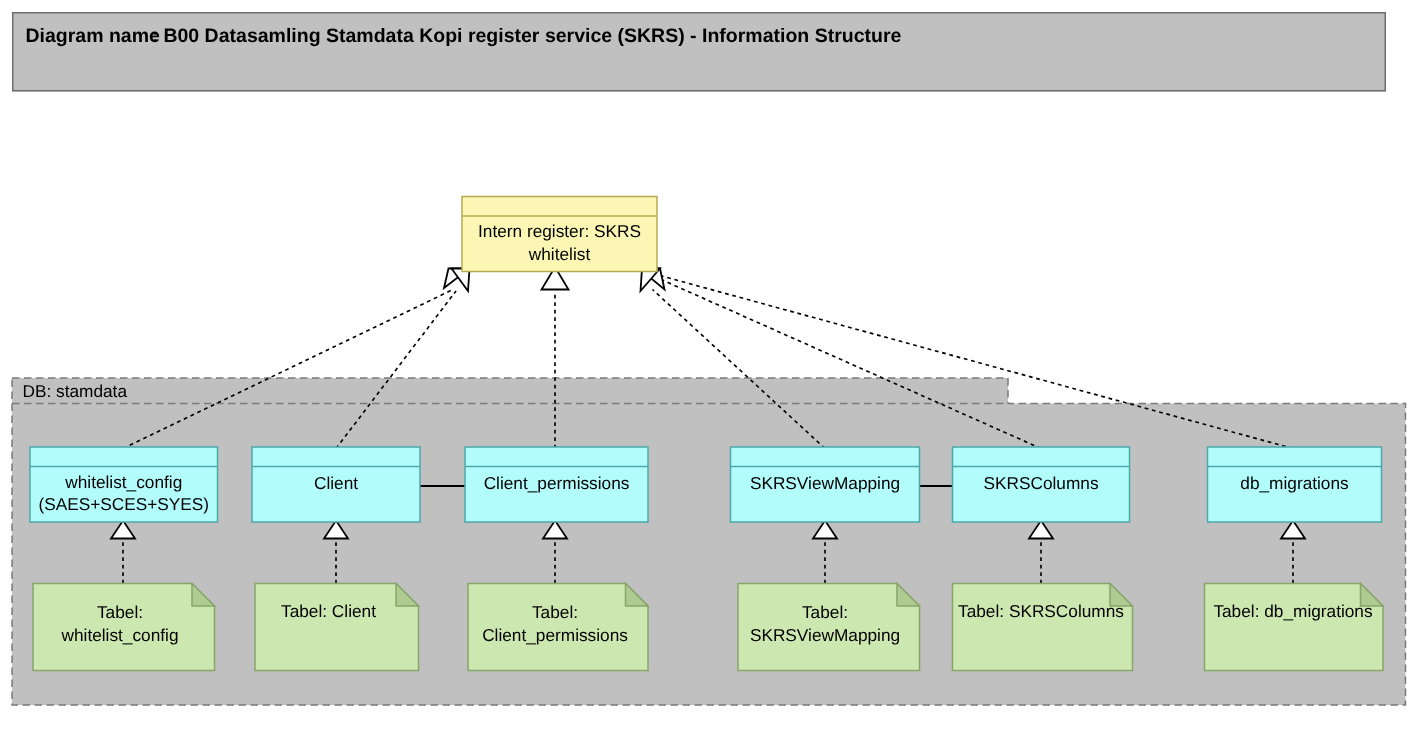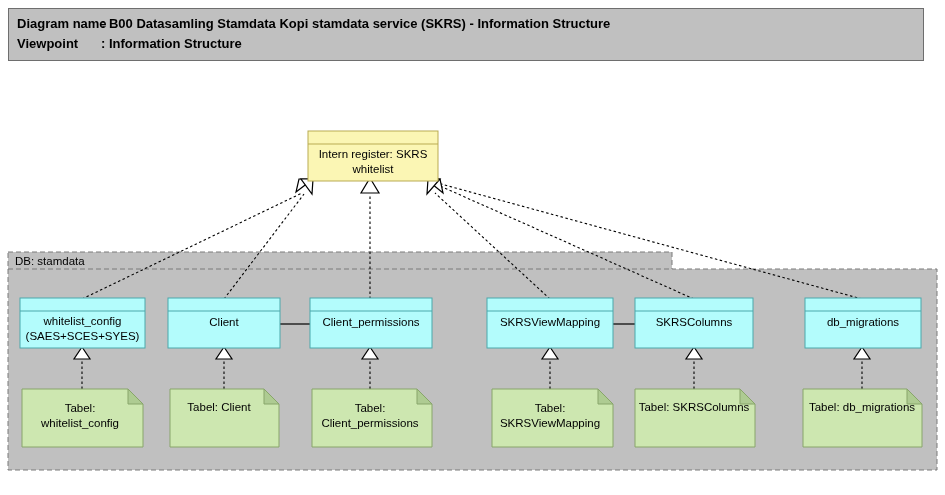--- a/index.html
+++ b/index.html
@@ -67,22 +67,21 @@
   .link-dot  { stroke: #000000; stroke-width: 1.1; fill: none; stroke-dasharray: 2.5 2.5; }
   .link-solid{ stroke: #000000; stroke-width: 1.2; fill: none; }
   .arrow-tri { fill: #ffffff; stroke: #000000; stroke-width: 1.2; }
 </style>
 </head>
 <body>
 
 <div id="page">
 
   <div id="header-banner">
-    <div class="hdr-line"><span class="hdr-label">Diagram name</span><span>: </span><span>B00 Datasamling Stamdata Kopi stamdata service (SKRS) - Information Structure</span></div>
-    <div class="hdr-line"><span class="hdr-label">Viewpoint</span><span>: </span><span>Information Structure</span></div>
+    <div class="hdr-line"><span class="hdr-label">Diagram name</span><span>: </span><span>B00 Datasamling Stamdata Kopi register service (SKRS) - Information Structure</span></div>
   </div>
 
   <svg id="canvas" viewBox="0 0 945 495" xmlns="http://www.w3.org/2000/svg">
 
     <g>
       <path class="pkg-body" d="M 8 252 L 672 252 L 672 269 L 937 269 L 937 470 L 8 470 Z"></path>
       <line x1="8" y1="269" x2="672" y2="269" stroke="#7a7a7a" stroke-width="1" stroke-dasharray="5 3"></line>
       <text class="pkg-label" x="15" y="261.5">DB: stamdata</text>
     </g>
 

